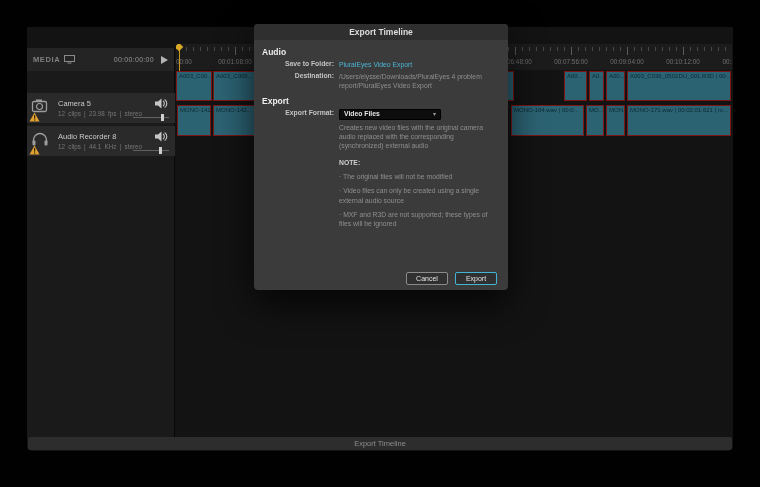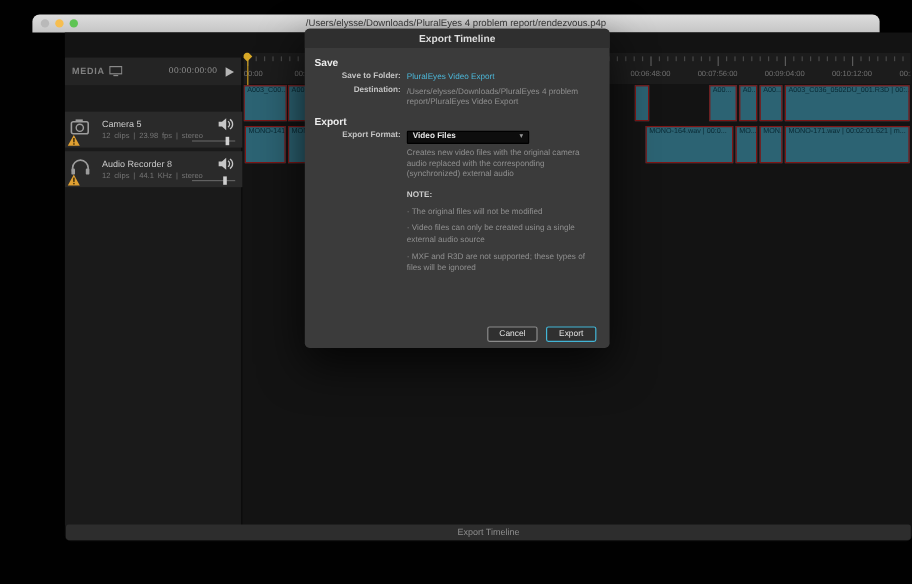--- a/index.html
+++ b/index.html
@@ -11,21 +11,21 @@
             background:linear-gradient(#dedede,#c5c5c5);border-radius:6px 6px 0 0;
             display:flex;align-items:center;}
   .traffic{position:absolute;left:7px;top:0;height:100%;display:flex;align-items:center;gap:5px;}
   .dot{width:7px;height:7px;border-radius:50%;}
   .dot.close{background:#b9b9b9;}
   .dot.min{background:#f6be50;}
   .dot.max{background:#5fc454;}
   .title-text{flex:1;text-align:center;font-size:8px;color:#3d3d3d;white-space:nowrap;overflow:hidden;}
 
   .content{position:absolute;left:27px;top:27px;width:706px;height:424px;background:#131313;
-           border-radius:0 0 5px 5px;overflow:hidden;margin-left:27px;}
+           border-radius:0 0 5px 5px;overflow:hidden;}
 
   
   .media-panel{position:absolute;left:0;top:21px;width:148px;height:390px;background:#1a1a1a;
                border-right:1px solid #090909;box-sizing:border-box;}
   .media-header{position:absolute;top:0;left:0;right:0;height:23px;background:#242424;
                 display:flex;align-items:center;padding:0 6px;gap:4px;}
   .media-title{font-size:7.5px;font-weight:bold;letter-spacing:.6px;color:#808080;}
   .mon-icon{flex:none;}
   .timecode{margin-left:auto;font-size:7px;color:#949494;letter-spacing:.3px;}
   .play-icon{width:0;height:0;border-left:7px solid #b5b5b5;border-top:4.5px solid transparent;
@@ -84,28 +84,20 @@
   .dlg-buttons{position:absolute;right:11px;bottom:5px;display:flex;gap:7px;}
   .btn{min-width:42px;height:13px;background:#303030;border:1px solid #8b8b8b;border-radius:2px;
        color:#e3e3e3;font-size:7px;font-family:"Liberation Sans",sans-serif;line-height:10px;padding:0 9px;}
   .btn.export{border-color:#42b5d6;}
 </style>
 </head>
 <body>
 
 <div class="stage">
 
-  <div class="titlebar">
-    <div class="traffic">
-      <span class="dot close"></span>
-      <span class="dot min"></span>
-      <span class="dot max"></span>
-    </div>
-    <div class="title-text">/Users/elysse/Downloads/PluralEyes 4 problem report/rendezvous.p4p</div>
-  </div>
 
   <div class="content">
 
     <div class="media-panel">
       <div class="media-header">
         <span class="media-title">MEDIA</span>
         <svg class="mon-icon" width="11" height="9" viewBox="0 0 11 9">
           <rect x="0.5" y="0.5" width="10" height="6" fill="none" stroke="#8a8a8a"></rect>
           <rect x="3.5" y="7.5" width="4" height="1" fill="#8a8a8a"></rect>
         </svg>
@@ -312,21 +304,21 @@
         </div>
     </div>
 
     <div class="bottom-bar">Export Timeline</div>
   </div>
 
   <div class="dialog">
     <div class="dlg-title">Export Timeline</div>
     <div class="dlg-body">
 
-      <div class="dlg-section">Save</div>
+      <div class="dlg-section">Audio</div>
 
       <div class="dlg-row">
         <div class="dlg-label">Save to Folder:</div>
         <div class="dlg-value">
           <span class="link">PluralEyes Video Export</span>
         </div>
       </div>
 
       <div class="dlg-row">
         <div class="dlg-label">Destination:</div>

